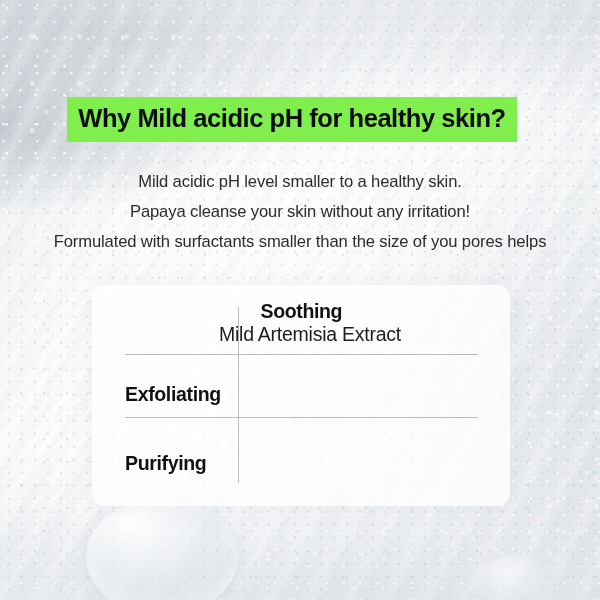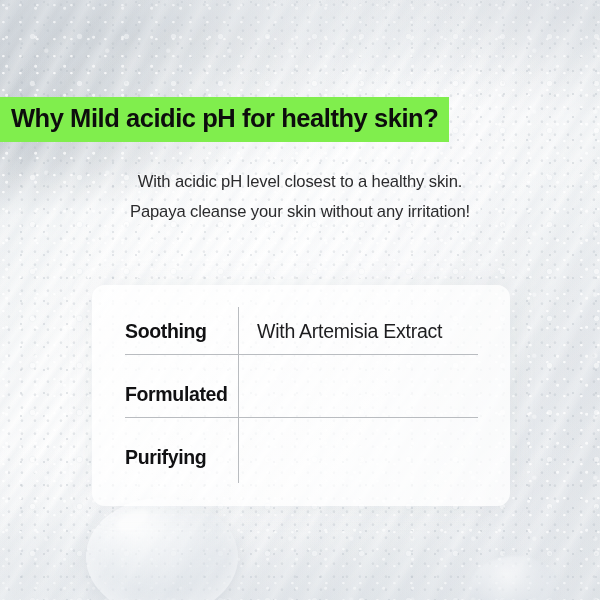--- a/index.html
+++ b/index.html
@@ -140,20 +140,21 @@
     position: absolute;
     inset: 0;
   }
 
   
   .headline-wrap {
     position: absolute;
     left: 0;
     right: 16px;
     top: 97px;
+    text-align: center;
   }
   .headline {
     display: inline-block;
     background: #80ee4d;
     color: #0d0d0d;
     font-size: 25.5px;
     font-weight: bold;
     letter-spacing: -0.45px;
     line-height: 1;
     padding: 9px 11px 10px 11px;
@@ -200,23 +201,23 @@
     height: 100%;
   }
 
   .trow {
     position: absolute;
     left: 0;
     right: 0;
     display: flex;
     align-items: center;
   }
-  .trow.r0 { top: 15px;  height: 62px; }
+  .trow.r0 { top: 15px;  height: 62px; flex-direction: column; }
   .trow.r1 { top: 78px;  height: 62px; }
-  .trow.r2 { top: 141px; height: 62px; }
+  .trow.r2 { top: 147px; height: 62px; }
 
   .tlabel {
     width: 147px;
     padding-left: 33px;
     box-sizing: border-box;
     color: #111113;
     font-size: 19.5px;
     font-weight: bold;
     letter-spacing: -0.35px;
     white-space: nowrap;
@@ -264,40 +265,41 @@
   <div class="bg-droplet2"></div>
   <div class="bg-layer bg-vignette"></div>
 
   <div class="content">
 
     <div class="headline-wrap">
       <span class="headline">Why Mild acidic pH for healthy skin?</span>
     </div>
 
     <div class="subcopy">
-      <span class="subcopy-line">With acidic pH level closest to a healthy skin.</span>
+      <span class="subcopy-line">Mild acidic pH level smaller to a healthy skin.</span>
       <span class="subcopy-line">Papaya cleanse your skin without any irritation!</span>
+      <span class="subcopy-line">Formulated with surfactants smaller than the size of you pores helps</span>
     </div>
 
     <div class="card">
       <div class="card-sheen"></div>
 
       <div class="table">
 
         <div class="vdivider"></div>
         <div class="hdivider h1"></div>
         <div class="hdivider h2"></div>
 
         <div class="trow r0">
           <div class="tlabel">Soothing</div>
-          <div class="tvalue">With Artemisia Extract</div>
+          <div class="tvalue">Mild Artemisia Extract</div>
         </div>
 
         <div class="trow r1">
-          <div class="tlabel">Formulated</div>
+          <div class="tlabel">Exfoliating</div>
         </div>
 
         <div class="trow r2">
           <div class="tlabel">Purifying</div>
         </div>
 
       </div>
     </div>
 
   </div>

